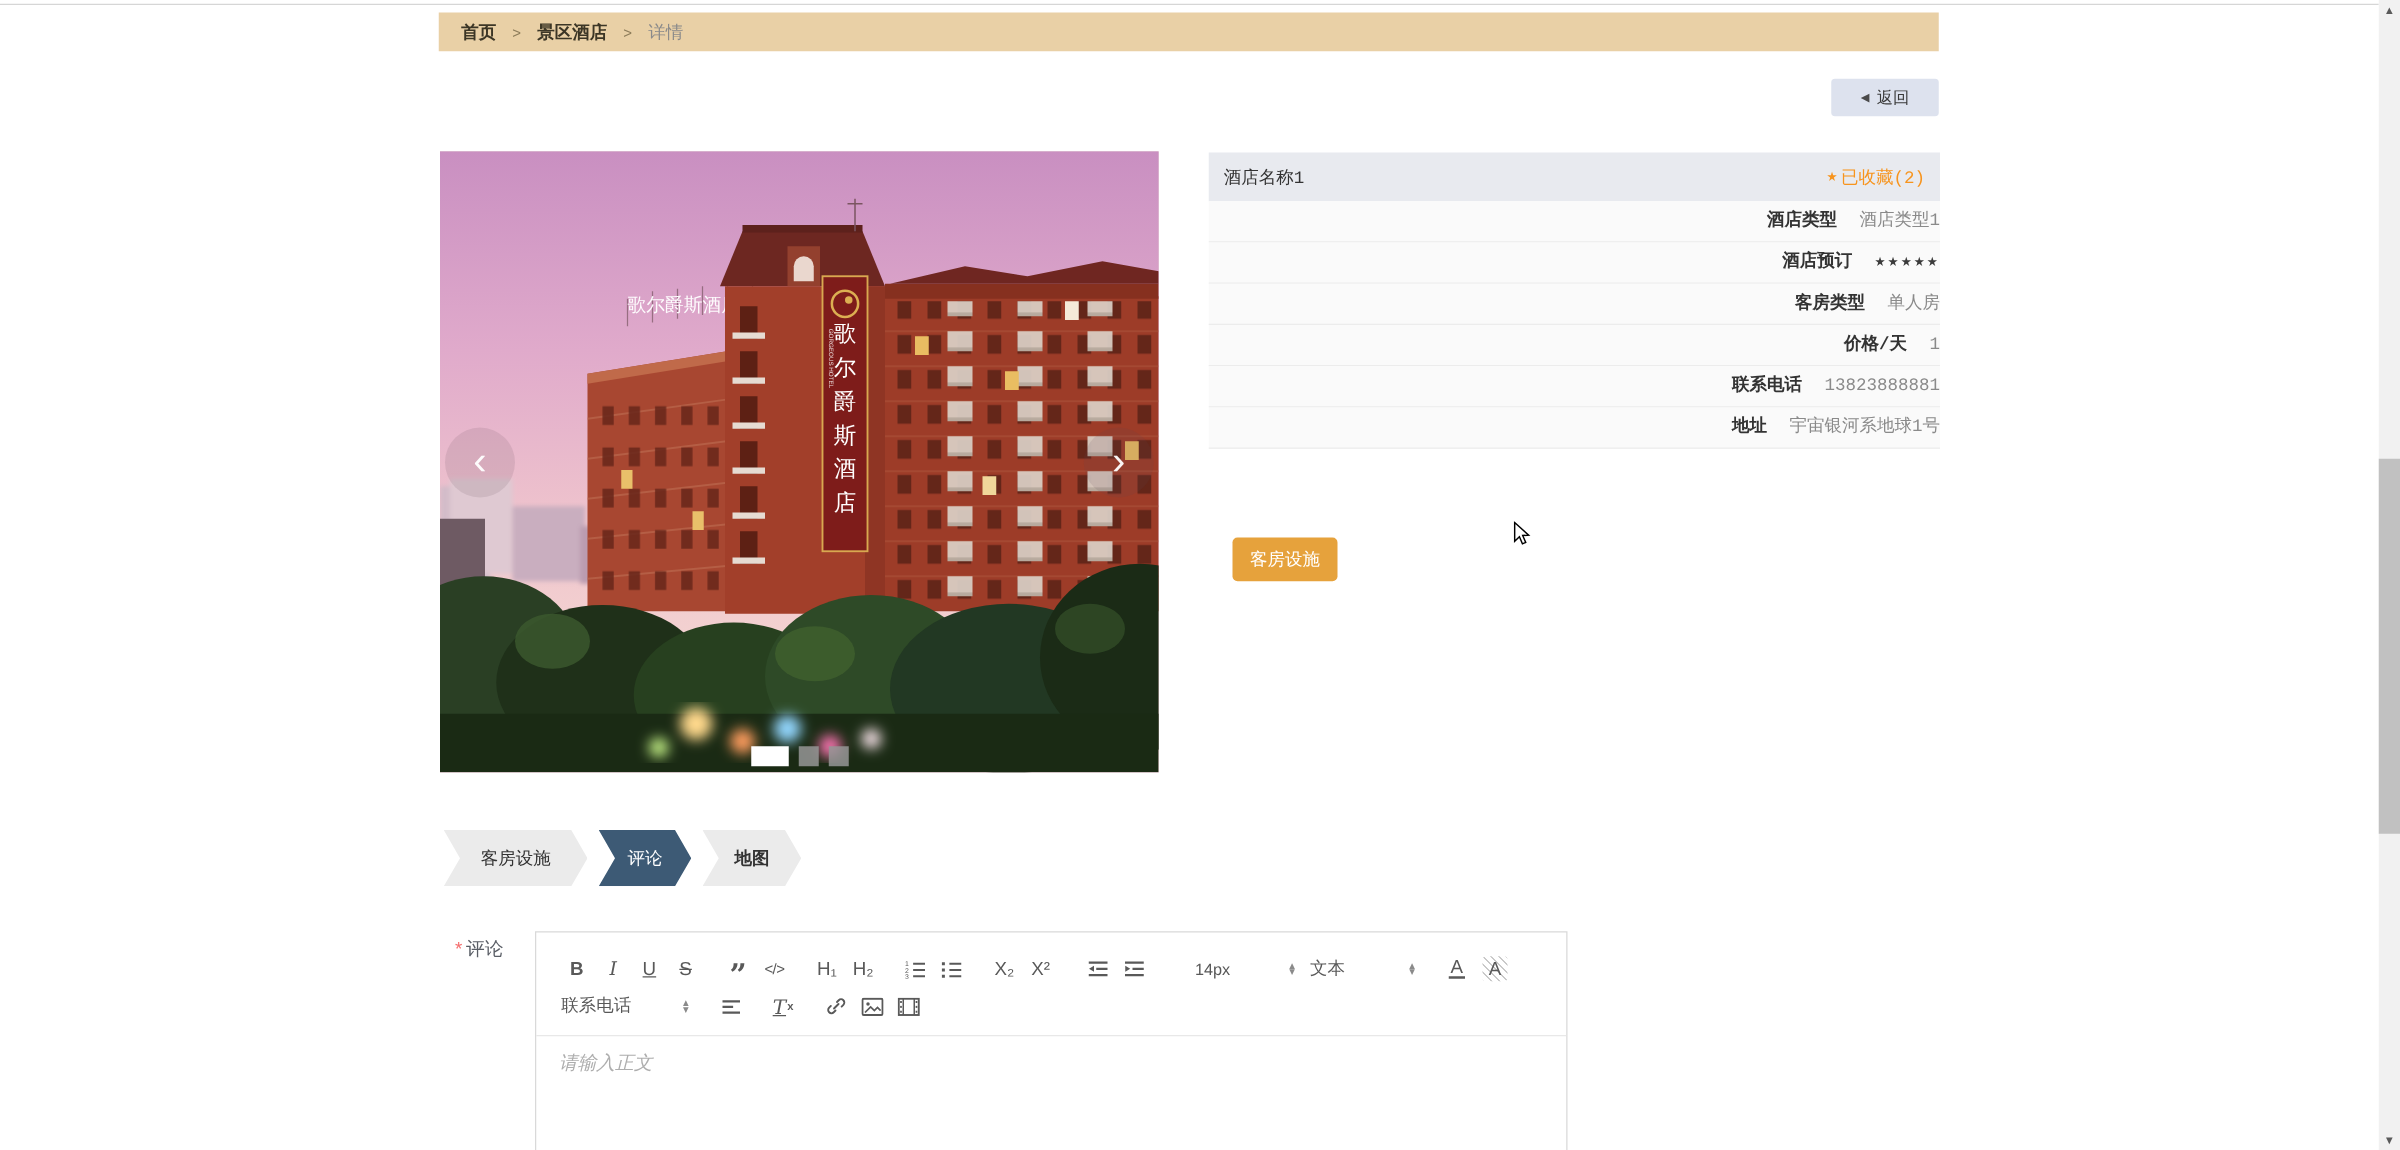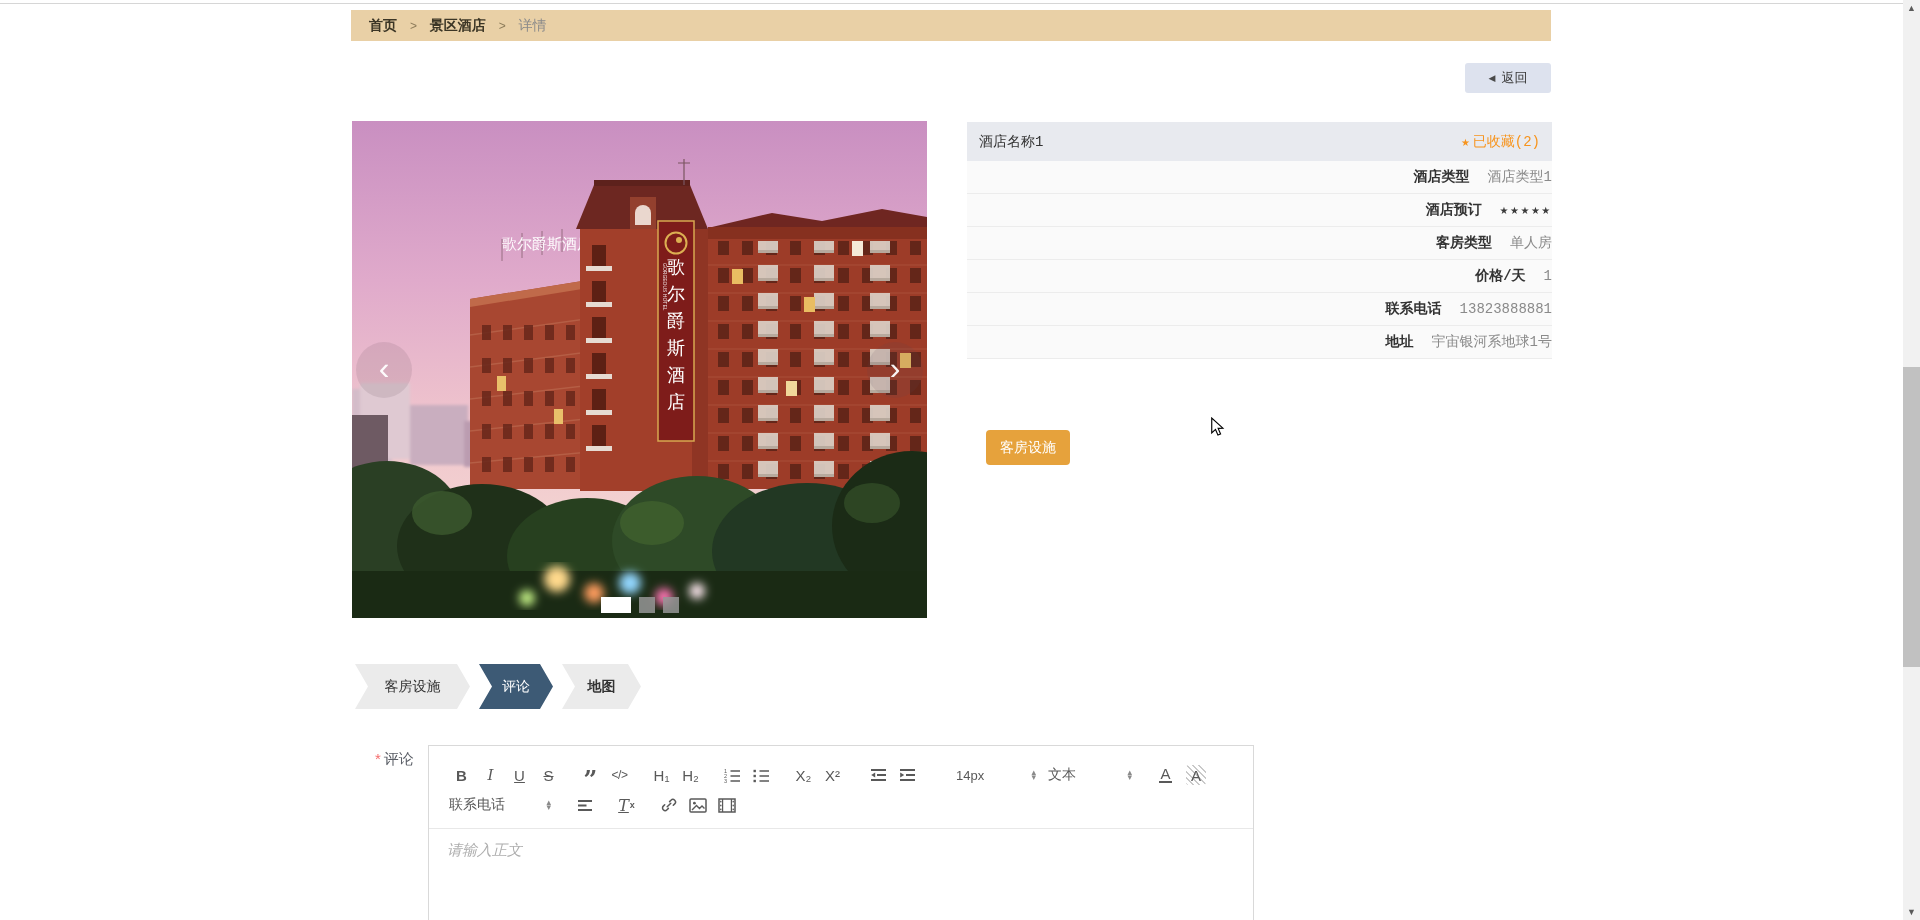--- a/index.html
+++ b/index.html
@@ -51,21 +51,21 @@
   .tabs{position:absolute;left:4px;top:664px;height:45px;display:flex;justify-content:flex-end;}
   .tab{height:45px;line-height:45px;text-align:center;font-size:14px;background:#ebebeb;color:#333;
        margin-right:9px;cursor:pointer;
        clip-path:polygon(0 0,calc(100% - 13px) 0,100% 50%,calc(100% - 13px) 100%,0 100%,13px 50%);}
   .tab.t1{width:115px;}
   .tab.t2{width:74px;}
   .tab.t3{width:79px;font-weight:bold;}
   .tab.active{background:#3d5a75;color:#fff;}
 
   
-  .comment-label{position:absolute;left:24px;top:750px;font-size:15px;color:#5a5e66;}
+  .comment-label{position:absolute;left:13px;top:750px;font-size:15px;color:#5a5e66;}
   .req{color:#f56c6c;margin-right:3px;}
   .editor{position:absolute;left:77px;top:745px;width:826px;height:195px;border:1px solid #d9d9d9;
           background:#fff;box-sizing:border-box;}
   .toolbar{height:83px;box-sizing:border-box;padding-top:14px;border-bottom:1px solid #e8e8e8;}
   .t-row{display:flex;align-items:center;height:30px;padding-left:18px;}
   .ti{display:inline-flex;align-items:center;justify-content:center;min-width:27px;height:26px;
       margin:0 1px;color:#595959;font-size:15px;cursor:pointer;border-radius:3px;}
   .grp{margin-left:14px;}
   .grp2{margin-left:18px;}
   .ti .bold{font-weight:bold;}

